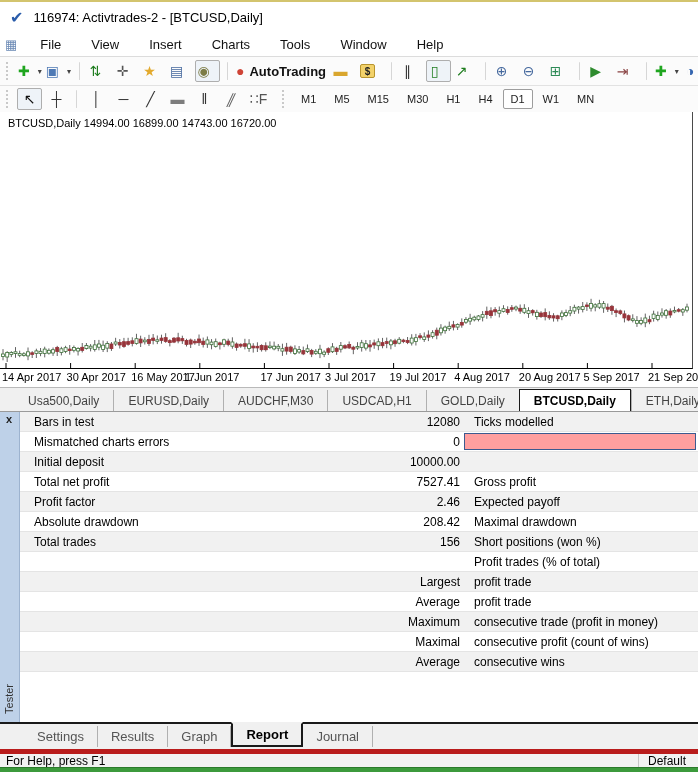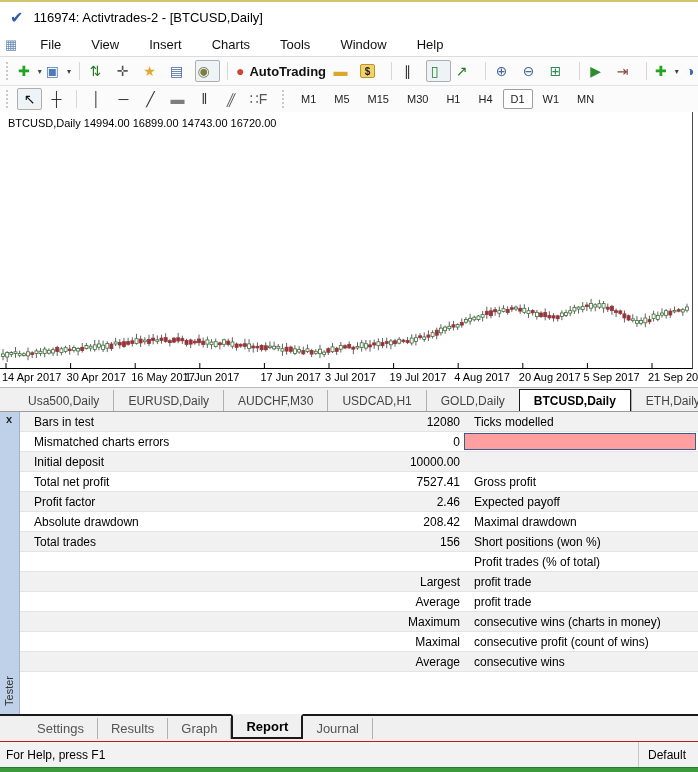--- a/index.html
+++ b/index.html
@@ -74,21 +74,21 @@
   .report-row.hl .hlbox { display:block; }
 
   
   .btabs { height:27px; border-top:2px solid #1a1a1a; background:#f0f0f0; display:flex; align-items:center;
            padding-left:24px; font-size:13px; color:#555; flex:0 0 auto; }
   .btab { height:21px; display:flex; align-items:center; padding:0 13px; border-right:1px solid #b0b0b0; cursor:default; }
   .btab.active { border:2px solid #1a1a1a; border-top:2px solid #f0f0f0; margin-top:-4px; height:25px;
                  font-weight:bold; color:#000; background:#f0f0f0; }
 
   
-  .statusbar { height:26px; border-top:1px solid #b91c1c; background:#f2f2f2; display:flex; align-items:center;
+  .statusbar { height:18px; border-top:5px solid #b91c1c; background:#f2f2f2; display:flex; align-items:center;
                font-size:12px; color:#000; flex:0 0 auto; }
   .status-left { flex:1; padding-left:6px; }
   .status-right { width:60px; border-left:1px solid #c6c6c6; height:100%; display:flex; align-items:center; padding-left:9px; }
 
   .green-strip { height:5px; background:#3c9a3c; border-top:1px solid #2b7a2b; flex:0 0 auto; }
 </style>
 </head>
 <body>
 
 <div class="app">
@@ -814,21 +814,21 @@
           <div class="rc3">
             <span>profit trade</span>
 
           </div>
         </div>
 
         <div class="report-row">
           <div class="rc1"></div>
           <div class="rc2">Maximum</div>
           <div class="rc3">
-            <span>consecutive wins (charts in money)</span>
+            <span>consecutive trade (profit in money)</span>
 
           </div>
         </div>
 
         <div class="report-row">
           <div class="rc1"></div>
           <div class="rc2">Maximal</div>
           <div class="rc3">
             <span>consecutive profit (count of wins)</span>
 

